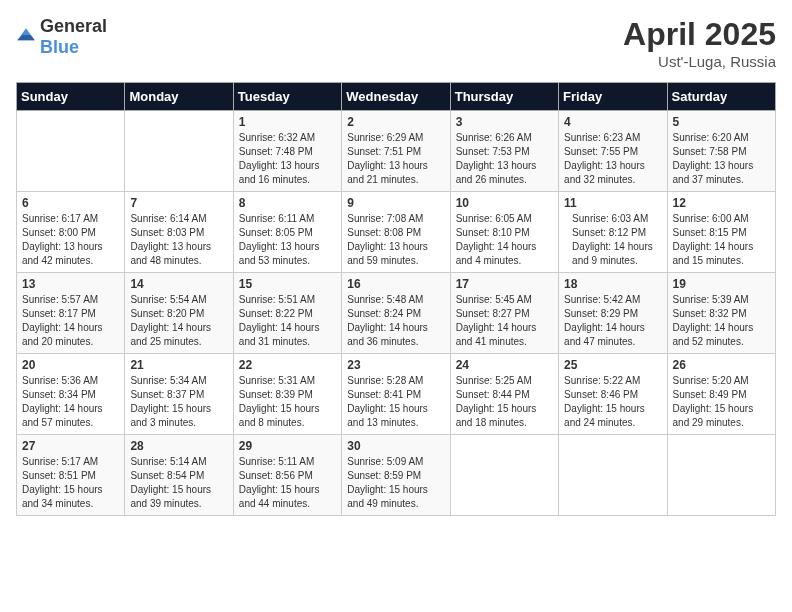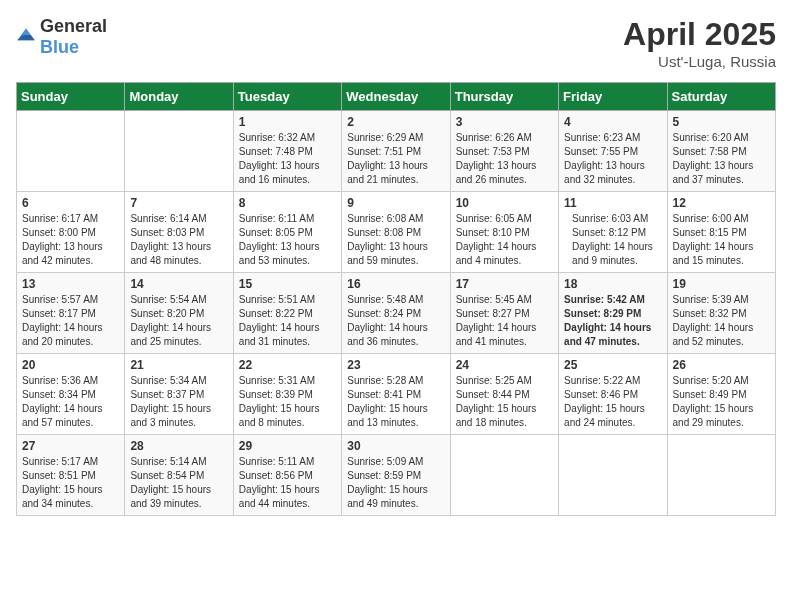--- a/index.html
+++ b/index.html
@@ -47,21 +47,21 @@
     .sub-title {
       font-size: 15px;
       color: #555;
     }
     table {
       width: 100%;
       border-collapse: collapse;
       table-layout: fixed;
     }
     thead tr th {
-      background-color: #15803d;
+      background-color: #0f172a;
       color: #fff;
       font-size: 13px;
       font-weight: bold;
       padding: 6px 4px;
       text-align: left;
       border: 1px solid #aaa;
     }
     tbody tr td {
       vertical-align: top;
       padding: 4px 5px;
@@ -173,21 +173,21 @@
 Daylight: 13 hours and 48 minutes.</div>
         </td>
         <td>
           <span class="day-num">8</span>
           <div class="day-info" style="white-space: pre-line;">Sunrise: 6:11 AM
 Sunset: 8:05 PM
 Daylight: 13 hours and 53 minutes.</div>
         </td>
         <td>
           <span class="day-num">9</span>
-          <div class="day-info" style="white-space: pre-line;">Sunrise: 6:08 AM
+          <div class="day-info" style="white-space: pre-line;">Sunrise: 7:08 AM
 Sunset: 8:08 PM
 Daylight: 13 hours and 59 minutes.</div>
         </td>
         <td>
           <span class="day-num">10</span>
           <div class="day-info" style="white-space: pre-line;">Sunrise: 6:05 AM
 Sunset: 8:10 PM
 Daylight: 14 hours and 4 minutes.</div>
         </td>
         <td>
@@ -229,21 +229,21 @@
 Daylight: 14 hours and 36 minutes.</div>
         </td>
         <td>
           <span class="day-num">17</span>
           <div class="day-info" style="white-space: pre-line;">Sunrise: 5:45 AM
 Sunset: 8:27 PM
 Daylight: 14 hours and 41 minutes.</div>
         </td>
         <td>
           <span class="day-num">18</span>
-          <div class="day-info" style="white-space: pre-line; font-weight: bold;">Sunrise: 5:42 AM
+          <div class="day-info" style="white-space: pre-line;">Sunrise: 5:42 AM
 Sunset: 8:29 PM
 Daylight: 14 hours and 47 minutes.</div>
         </td>
         <td>
           <span class="day-num">19</span>
           <div class="day-info" style="white-space: pre-line;">Sunrise: 5:39 AM
 Sunset: 8:32 PM
 Daylight: 14 hours and 52 minutes.</div>
         </td>
       </tr>

